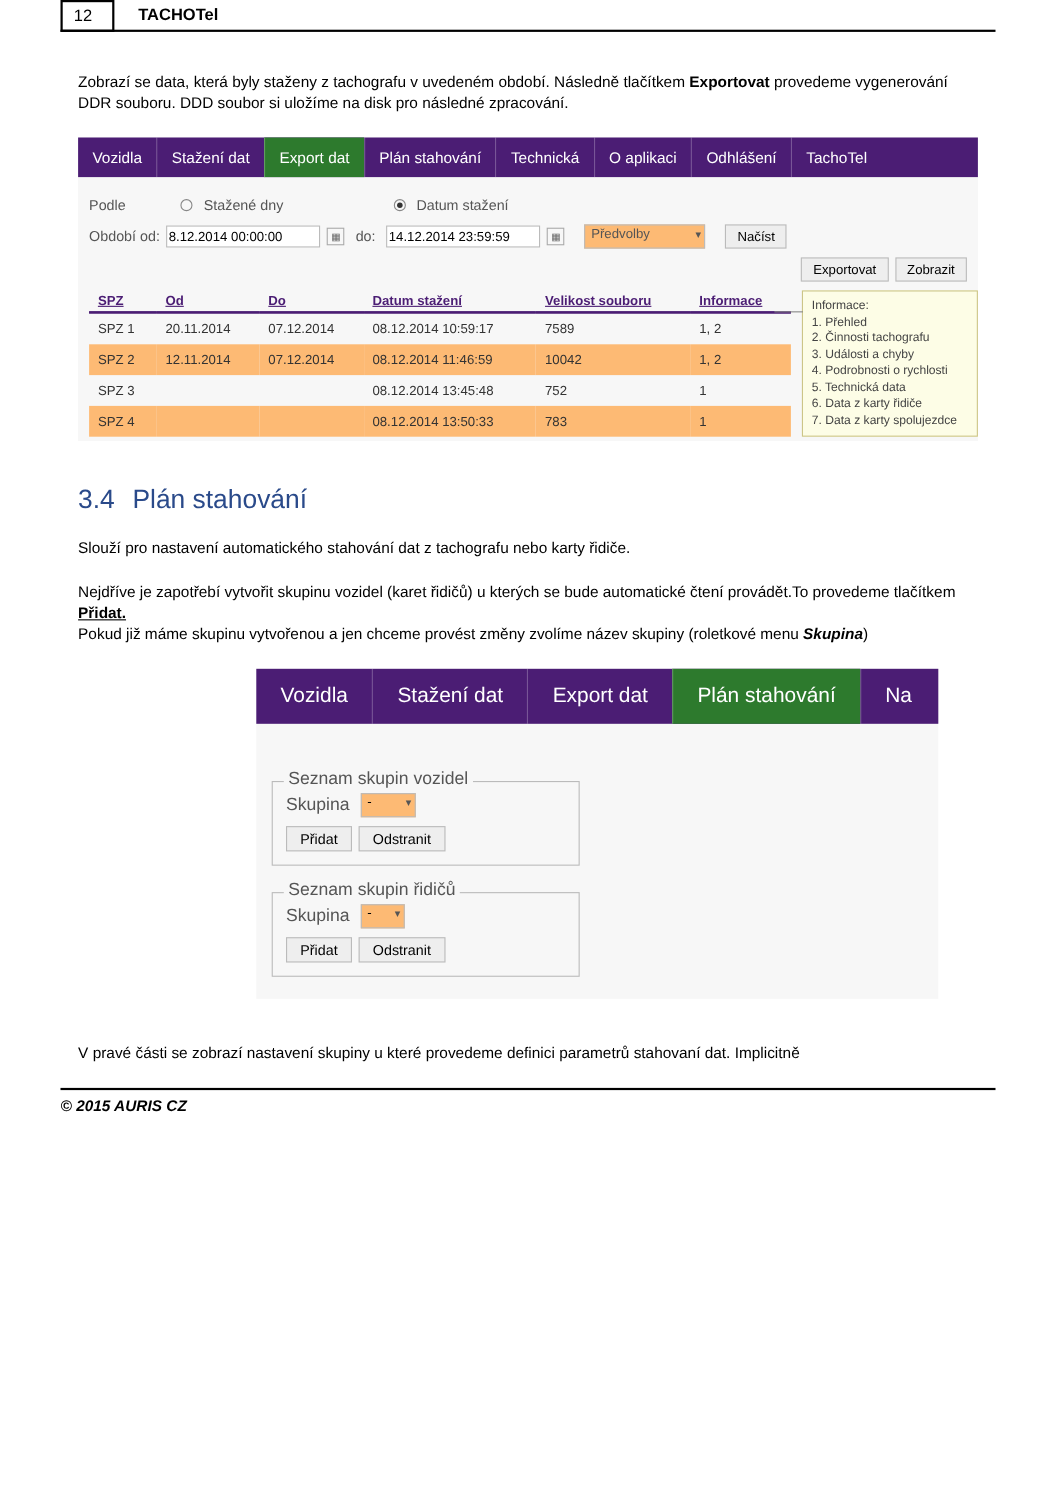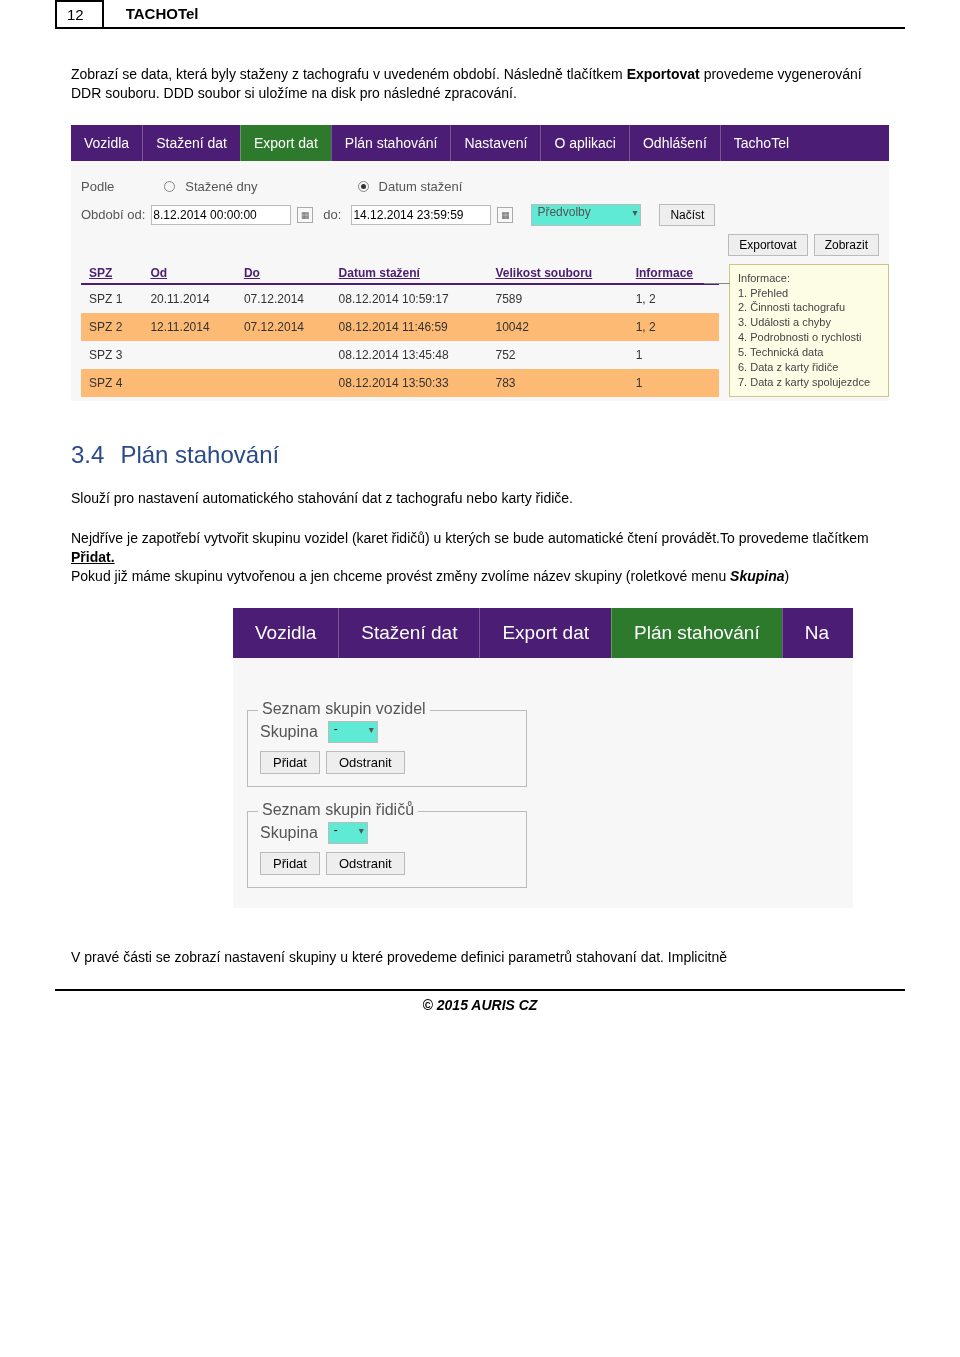--- a/index.html
+++ b/index.html
@@ -35,25 +35,25 @@
   .heading-num { color: #2a4a8a; font-size: 24px; }
   .heading-title { color: #2a4a8a; font-size: 24px; }
   .nav2 { background: #4b1d74; color: #fff; display: flex; font-size: 19px; }
   .nav2-item { padding: 14px 22px; white-space: nowrap; }
   .nav2-item.active { background: #2d7a2d; }
   .screenshot2 { margin: 0 0 40px 178px; width: 620px; background: #f7f7f7; padding-bottom: 20px; }
   .fieldset { border: 1px solid #bbb; margin: 24px 14px 0 14px; padding: 10px 12px 12px 12px; position: relative; width: 280px; background:#f7f7f7; }
   .legend { position: absolute; top: -11px; left: 10px; background: #f7f7f7; padding: 0 4px; color: #555; font-size: 16px; }
   .fs-row { display: flex; align-items: center; gap: 10px; }
   .fs-label { color: #555; font-size: 16px; }
-  .select { background: #5eead4; border: 1px solid #bbb; height: 22px; font-size: 12px; padding: 0 15px 0 5px; position: relative; display:inline-block; }
+  .select { background: #fdba74; border: 1px solid #bbb; height: 22px; font-size: 12px; padding: 0 15px 0 5px; position: relative; display:inline-block; }
   .select::after { content:"▾"; position:absolute; right:3px; top:2px; font-size:10px; color:#555; }
   .fs-btns { display:flex; gap:6px; margin-top:8px; }
   .fs-btn { background: #eee; border: 1px solid #bbb; padding: 3px 12px; font-size: 13px; }
-  .footer { display:flex; justify-content:center; border-top: 2px solid #000; margin: 0 0 0 0; padding-top:6px; font-style: italic; font-weight:bold; font-size:14px; }
+  .footer { display:flex; justify-content:flex-start; border-top: 2px solid #000; margin: 0 0 0 0; padding-top:6px; font-style: italic; font-weight:bold; font-size:14px; }
   .spacer { height: 28px; }
 </style>
 </head>
 <body>
 
 <div class="page">
   <div class="page-header">
     <div class="page-number-box">12</div>
     <div class="page-title">TACHOTel</div>
   </div>
@@ -61,21 +61,21 @@
   <p class="body-text">
     <span>Zobrazí se data, která byly staženy z tachografu v uvedeném období. Následně tlačítkem </span><span class="bold">Exportovat</span><span> provedeme vygenerování DDR souboru. DDD soubor si uložíme na disk pro následné zpracování.</span>
   </p>
 
   <div class="screenshot1">
     <div class="nav">
       <div class="nav-item">Vozidla</div>
       <div class="nav-item nav-sep">Stažení dat</div>
       <div class="nav-item nav-sep active">Export dat</div>
       <div class="nav-item nav-sep">Plán stahování</div>
-      <div class="nav-item nav-sep">Nastavení</div>
+      <div class="nav-item nav-sep">Technická</div>
       <div class="nav-item nav-sep">O aplikaci</div>
       <div class="nav-item nav-sep">Odhlášení</div>
       <div class="nav-item nav-sep">TachoTel</div>
     </div>
 
     <div class="filter-row">
       <span>Podle</span>
       <span style="width:30px"></span>
       <span class="radio"></span>
       <span>Stažené dny</span>

